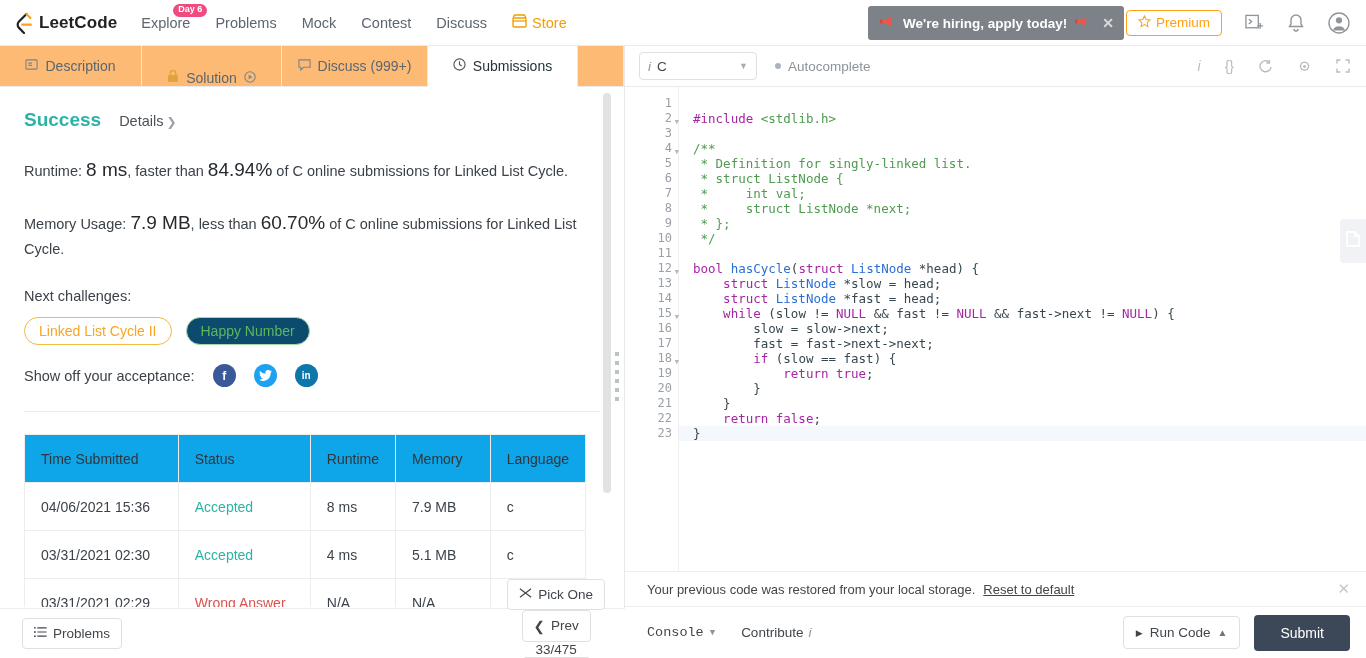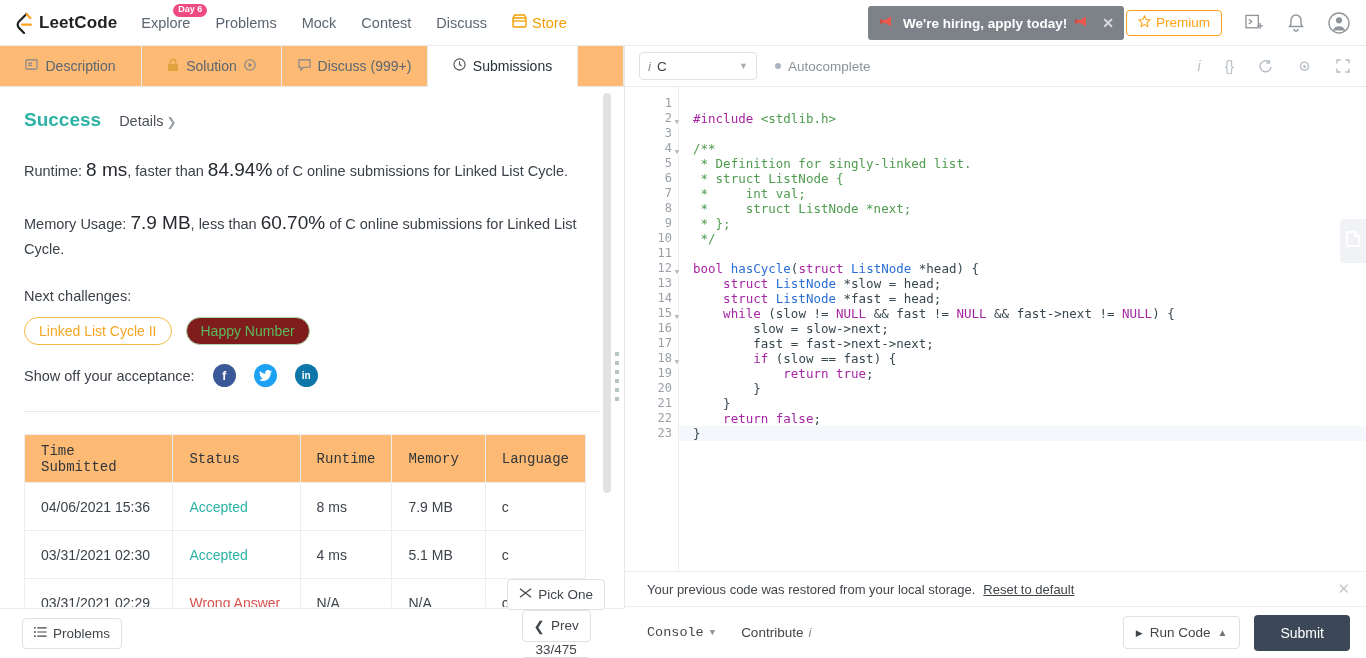--- a/index.html
+++ b/index.html
@@ -59,56 +59,56 @@
   .tabbar {
     height: 41px; display: flex; align-items: stretch;
     border-bottom: 1px solid #eaeaea; background: #fdba74;
   }
   .tab {
     display: flex; align-items: center; justify-content: center; gap: 7px;
     font-size: 14px; color: #5c6670; cursor: pointer;
     border-right: 1px solid #eaeaea; position: relative;
   }
   .tab.t-desc { width: 142px; }
-  .tab.t-sol  { width: 140px; }
+  .tab.t-sol  { width: 140px; align-items: flex-end; }
   .tab.t-disc { width: 146px; }
   .tab.t-sub  { width: 150px; background: #fff; border-bottom: 1px solid #fff; margin-bottom: -1px; color: #263238; }
   .tab-rest { flex: 1; }
   .lock { color: #e0a33e; }
 
   
   .result-body { padding: 22px 24px 0 24px; height: 520px; overflow: hidden; }
   .succ-row { display: flex; align-items: baseline; gap: 18px; }
   .succ { font-size: 19px; color: #2db3a6; font-weight: 600; }
   .details { font-size: 14.5px; color: #4c5157; cursor: pointer; }
   .details .chev { color: #9aa0a6; font-size: 12px; margin-left: 3px; }
   .stat-line { margin-top: 24px; font-size: 14.5px; color: #3c424a; line-height: 1.55; }
   .big { font-size: 19px; color: #262a2f; }
   .nextc { margin-top: 28px; font-size: 14.5px; color: #3c424a; }
   .tags { margin-top: 13px; display: flex; gap: 14px; }
   .tag {
     border-radius: 14px; padding: 5px 14px; font-size: 14px; cursor: pointer;
     border: 1px solid transparent;
   }
   .tag.med { color: #f5a623; border-color: #f5b942; background: #fff; }
-  .tag.easy { color: #5cb85c; border-color: #a8d8a8; background: #7f1d1d; }
+  .tag.easy { color: #5cb85c; border-color: #a8d8a8; background: #0c4a6e; }
   .share-row { margin-top: 19px; display: flex; align-items: center; gap: 18px; font-size: 14.5px; color: #3c424a; }
   .soc { width: 23px; height: 23px; border-radius: 50%; display: flex; align-items: center; justify-content: center; color: #fff; font-size: 12px; font-weight: 700; cursor: pointer; }
   .soc.fb { background: #3b5998; }
   .soc.tw { background: #1da1f2; }
   .soc.li { background: #0e76a8; font-size: 10px; }
   .hr-sep { margin-top: 24px; border-top: 1px solid #e9e9e9; }
 
   
   table.subs { width: 562px; border-collapse: collapse; margin-top: 22px; font-size: 14px; }
   table.subs th, table.subs td {
     border: 1px solid #ededed; padding: 0 16px; height: 48px; text-align: left;
     color: #3c424a; font-weight: 400;
   }
-  table.subs th { background: #fdba74; color: #31363b; font-family: Liberation Mono, monospace; }
+  table.subs th { background: #0ea5e9; color: #31363b; }
   table.subs td.c-time { width: 155px; }
   table.subs td.c-status { width: 133px; }
   table.subs td.c-run { width: 83px; }
   table.subs td.c-mem { width: 95px; }
   .st-acc { color: #2db3a6; cursor: pointer; }
   .st-wa { color: #d9534f; cursor: pointer; }
 
   
   .lscroll-track { position: absolute; right: 13px; top: 41px; width: 8px; height: 571px; background: #fff; }
   .lscroll-thumb { position: absolute; right: 13px; top: 47px; width: 8px; height: 400px; background: #e2e2e2; border-radius: 4px; cursor: pointer; }

